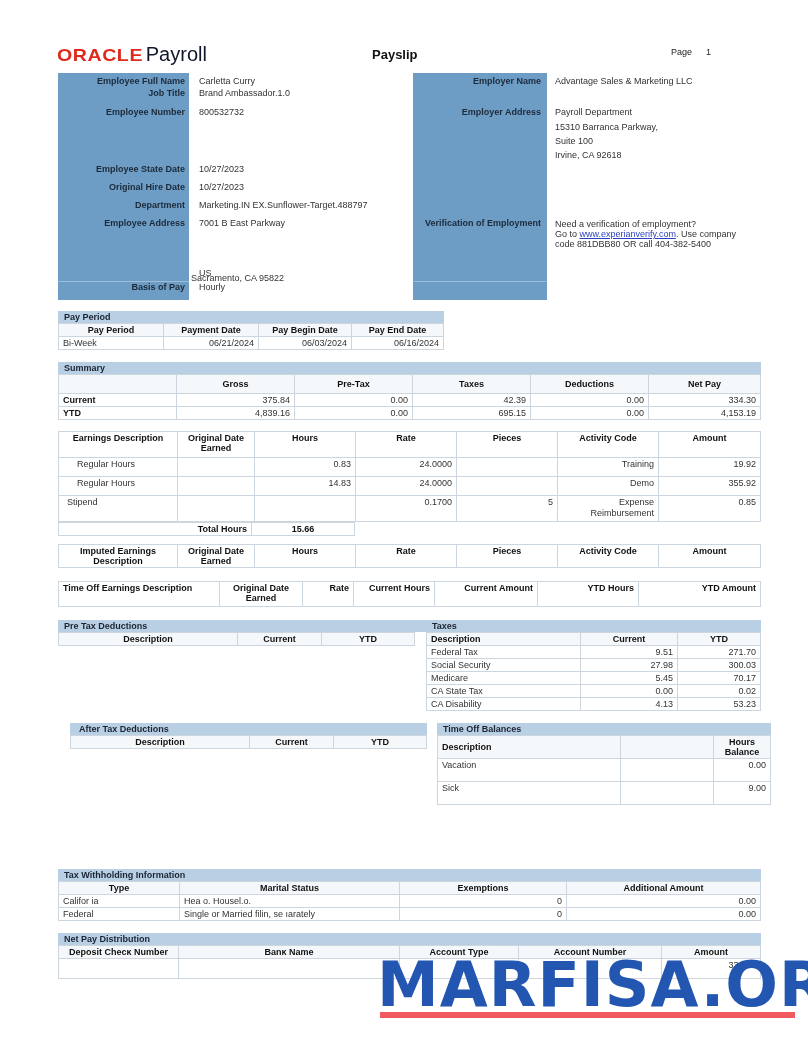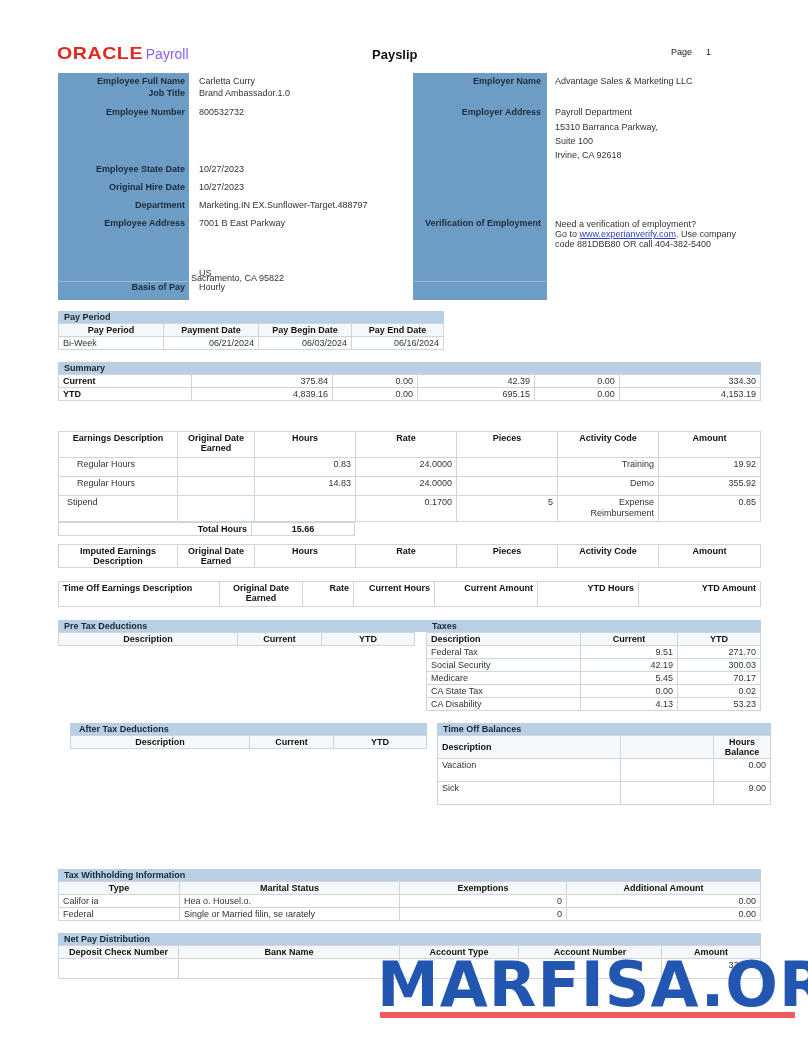--- a/index.html
+++ b/index.html
@@ -2,21 +2,21 @@
 <html><head>
 <meta charset="utf-8">
 <style>
   html, body { margin:0; padding:0; background:#ffffff; }
   body { width:808px; height:1045px; position:relative; overflow:hidden;
          font-family:"Liberation Sans", sans-serif; font-size:9px; color:#222; }
   .abs { position:absolute; }
   
   .logo { left:57px; top:44px; font-size:17px; line-height:20px; }
   .logo .oracle { color:#e0291d; font-weight:bold; letter-spacing:0.5px; font-size:17px; transform:scaleX(1.15); display:inline-block; transform-origin:left; margin-right:14px;}
-  .logo .payroll { color:#8b5cf6; font-size:14px; }
+  .logo .payroll { color:#0f172a; font-size:20px; }
   .title { left:372px; top:47px; font-size:13px; font-weight:bold; color:#111; }
   .page { left:671px; top:47px; font-size:9px; color:#222; }
   .page span { margin-left:14px; }
 
   
   .lblcol { background:#6d9dc5; }
   .lbl { position:absolute; font-weight:bold; color:#1c2a3a; text-align:right; font-size:9px; line-height:11px; }
   .val { position:absolute; font-size:9px; line-height:11px; color:#333; }
   .lblsep { position:absolute; height:1px; background:#9cbcd9; }
   .link { color:#2b3fc1; text-decoration:underline; }
@@ -100,20 +100,28 @@
       <td class="r">06/16/2024</td>
     </tr>
   </tbody>
     </table>
 </div>
 
 <div class="sect" style="left:58px; top:362px; width:703px;">
   <div class="sect-title">Summary</div>
   <table style="width:703px;">
     <tbody>
+        <tr style="height:19px;">
+      <th style="width:109px;"></th>
+      <th style="width:109px;">Gross</th>
+      <th style="width:109px;">Pre-Tax</th>
+      <th style="width:109px;">Taxes</th>
+      <th style="width:109px;">Deductions</th>
+      <th>Net Pay</th>
+    </tr>
     <tr>
       <td class="l" style="font-weight:bold;color:#111;">Current</td>
       <td class="r">375.84</td>
       <td class="r">0.00</td>
       <td class="r">42.39</td>
       <td class="r">0.00</td>
       <td class="r">334.30</td>
     </tr>
     <tr>
       <td class="l" style="font-weight:bold;color:#111;">YTD</td>
@@ -232,21 +240,21 @@
       <th style="width:88px;">Current</th>
       <th>YTD</th>
     </tr>
     <tr>
       <td>Federal Tax</td>
       <td class="r">9.51</td>
       <td class="r">271.70</td>
     </tr>
     <tr>
       <td>Social Security</td>
-      <td class="r">42.19</td>
+      <td class="r">27.98</td>
       <td class="r">300.03</td>
     </tr>
     <tr>
       <td>Medicare</td>
       <td class="r">5.45</td>
       <td class="r">70.17</td>
     </tr>
     <tr>
       <td>CA State Tax</td>
       <td class="r">0.00</td>

